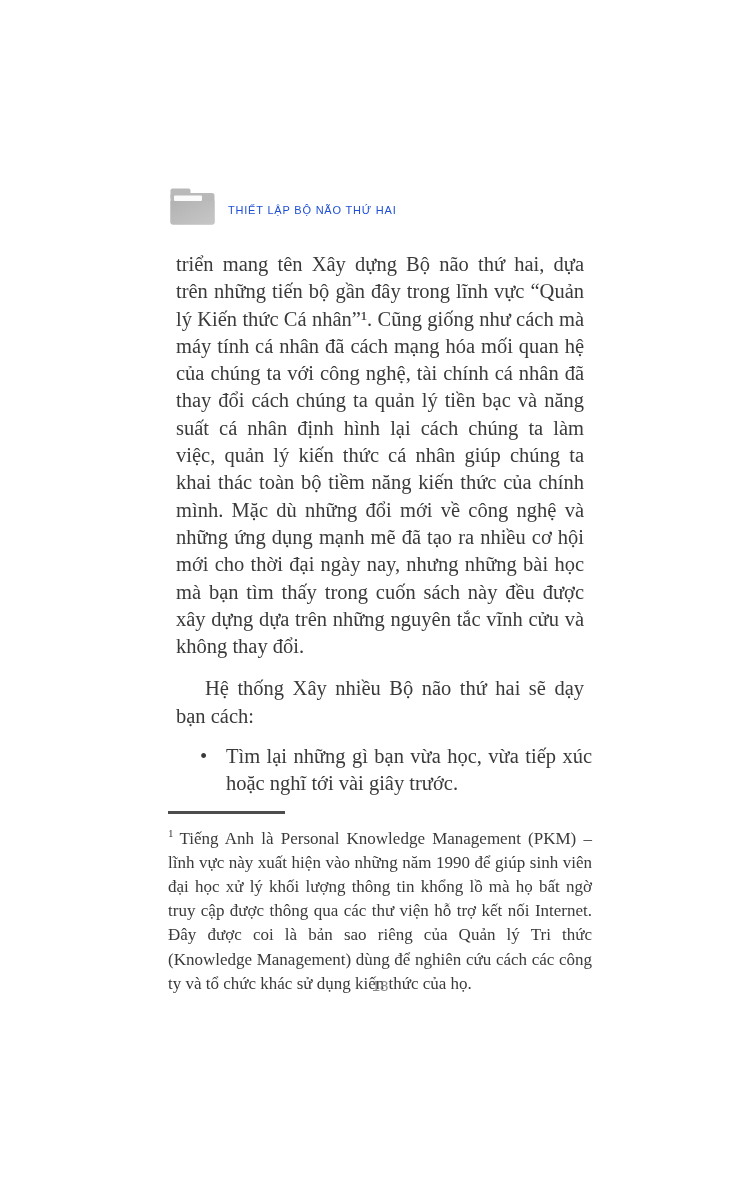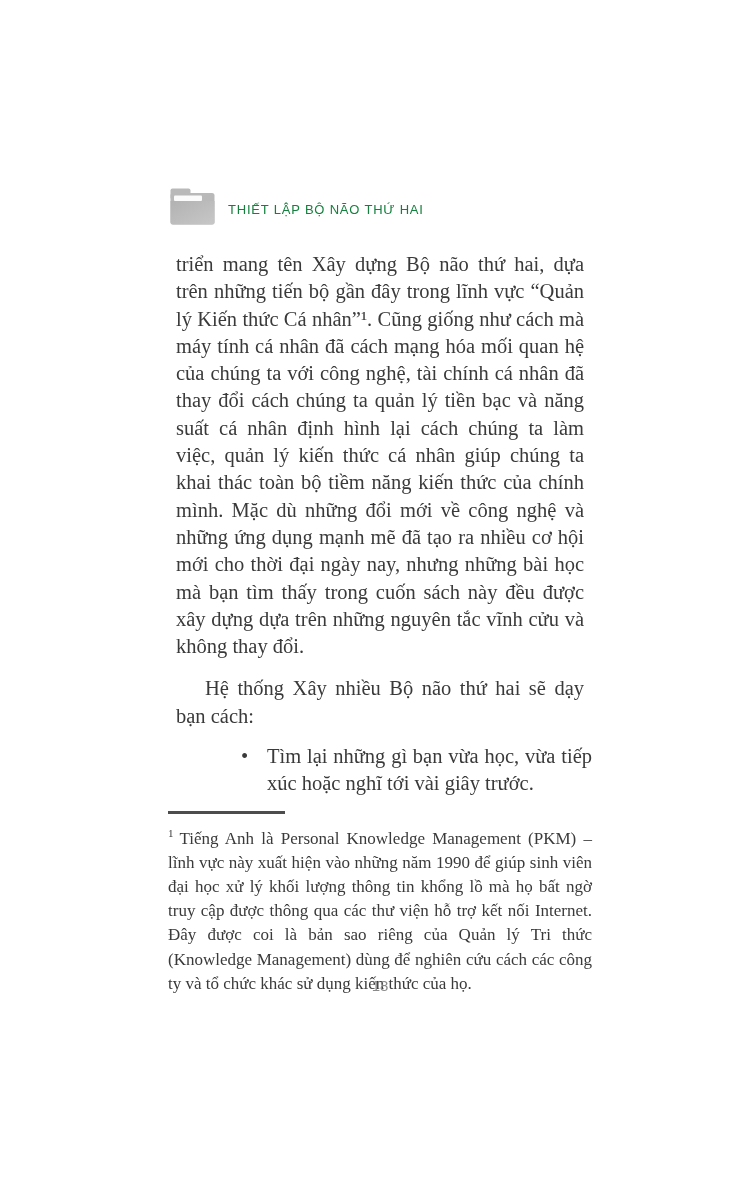--- a/index.html
+++ b/index.html
@@ -17,43 +17,43 @@
     position: absolute;
     left: 170px;
     top: 188px;
     display: flex;
     align-items: center;
     gap: 13px;
   }
   .folder-icon { width: 45px; height: 37px; flex: 0 0 auto; }
   .chapter-title {
     font-family: "Liberation Sans", sans-serif;
-    font-size: 13px;
+    font-size: 11px;
     letter-spacing: 0.8px;
-    color: #15803d;
+    color: #1d4ed8;
     white-space: nowrap;
     padding-top: 6px;
   }
   .text-block {
     position: absolute;
     left: 168px;
     top: 243px;
     width: 424px;
     font-size: 20.5px;
     line-height: 27.3px;
     text-align: justify;
   }
   .text-block p { margin: 8px; }
   .para-indent { text-indent: 29px; margin-top: 15px !important; }
   .bullet-list {
     margin: 13px 0 0 0;
     padding: 0 0 0 58px;
     list-style: none;
   }
-  .bullet-list li { position: relative; margin-left: 41px; }
+  .bullet-list li { position: relative; }
   .bullet-list li::before {
     content: "\2022";
     position: absolute;
     left: -26px;
     top: 0;
   }
   .footnote-rule {
     width: 117px;
     height: 3px;
     background: #4d4d4d;

